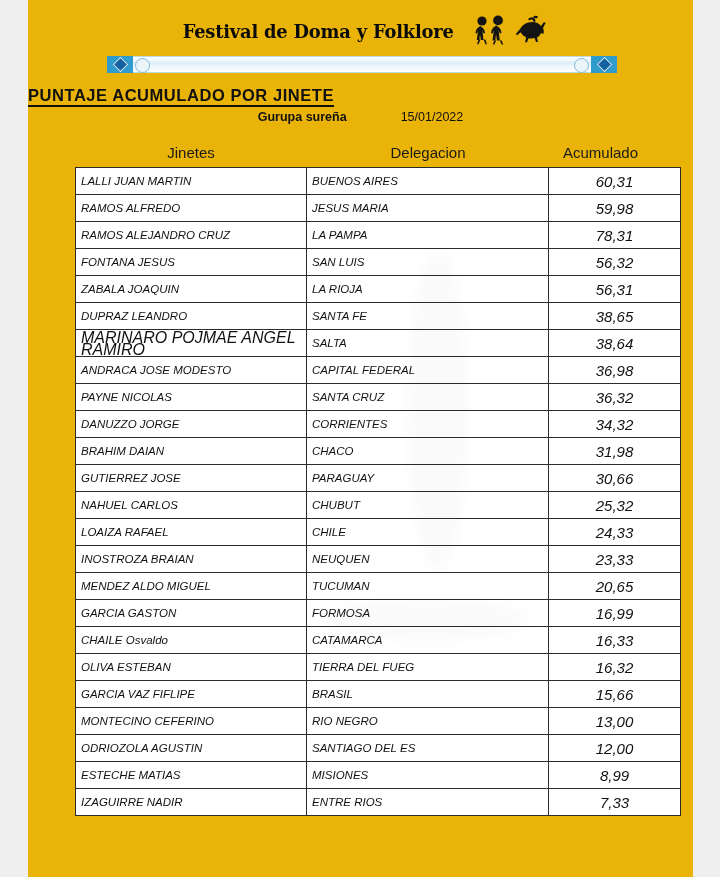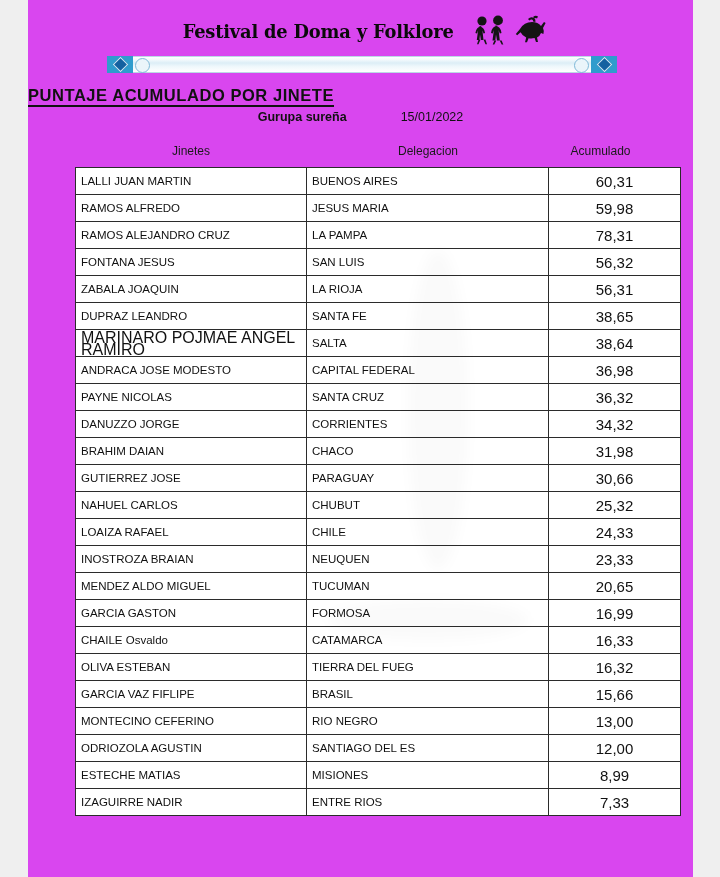--- a/index.html
+++ b/index.html
@@ -15,21 +15,21 @@
     -webkit-font-smoothing: antialiased;
   }
 
   
   #page-sheet {
     position: absolute;
     left: 28px;
     top: 0px;
     width: 665px;
     height: 877px;
-    background: #d946ef;
+    background: #eab308;
     box-sizing: border-box;
   }
 
   
   #masthead {
     position: absolute;
     left: 0;
     top: 14px;
     width: 665px;
     height: 62px;
@@ -144,37 +144,38 @@
   #column-headers {
     position: absolute;
     left: 47px;
     top: 144px;
     width: 577px;
     height: 18px;
   }
   .col-head {
     position: absolute;
     top: 0;
-    font-size: 12px;
+    font-size: 15px;
     color: #1a1a1a;
     text-align: center;
   }
   #col-head-jinetes    { left: 0px;   width: 232px; }
   #col-head-delegacion { left: 232px; width: 242px; }
   #col-head-acumulado  { left: 474px; width: 103px; }
 
   
   #score-table {
     position: absolute;
     left: 47px;
     top: 167px;
     width: 605px;
     border-collapse: collapse;
     table-layout: fixed;
     background: #fff;
+    font-style: italic;
   }
   #score-table col.c-name { width: 231px; }
   #score-table col.c-deleg { width: 242px; }
   #score-table col.c-score { width: 132px; }
 
   #score-table td {
     border: 1.6px solid #2b2b2b;
     height: 27px;
     padding: 0 0 0 5px;
     box-sizing: border-box;

